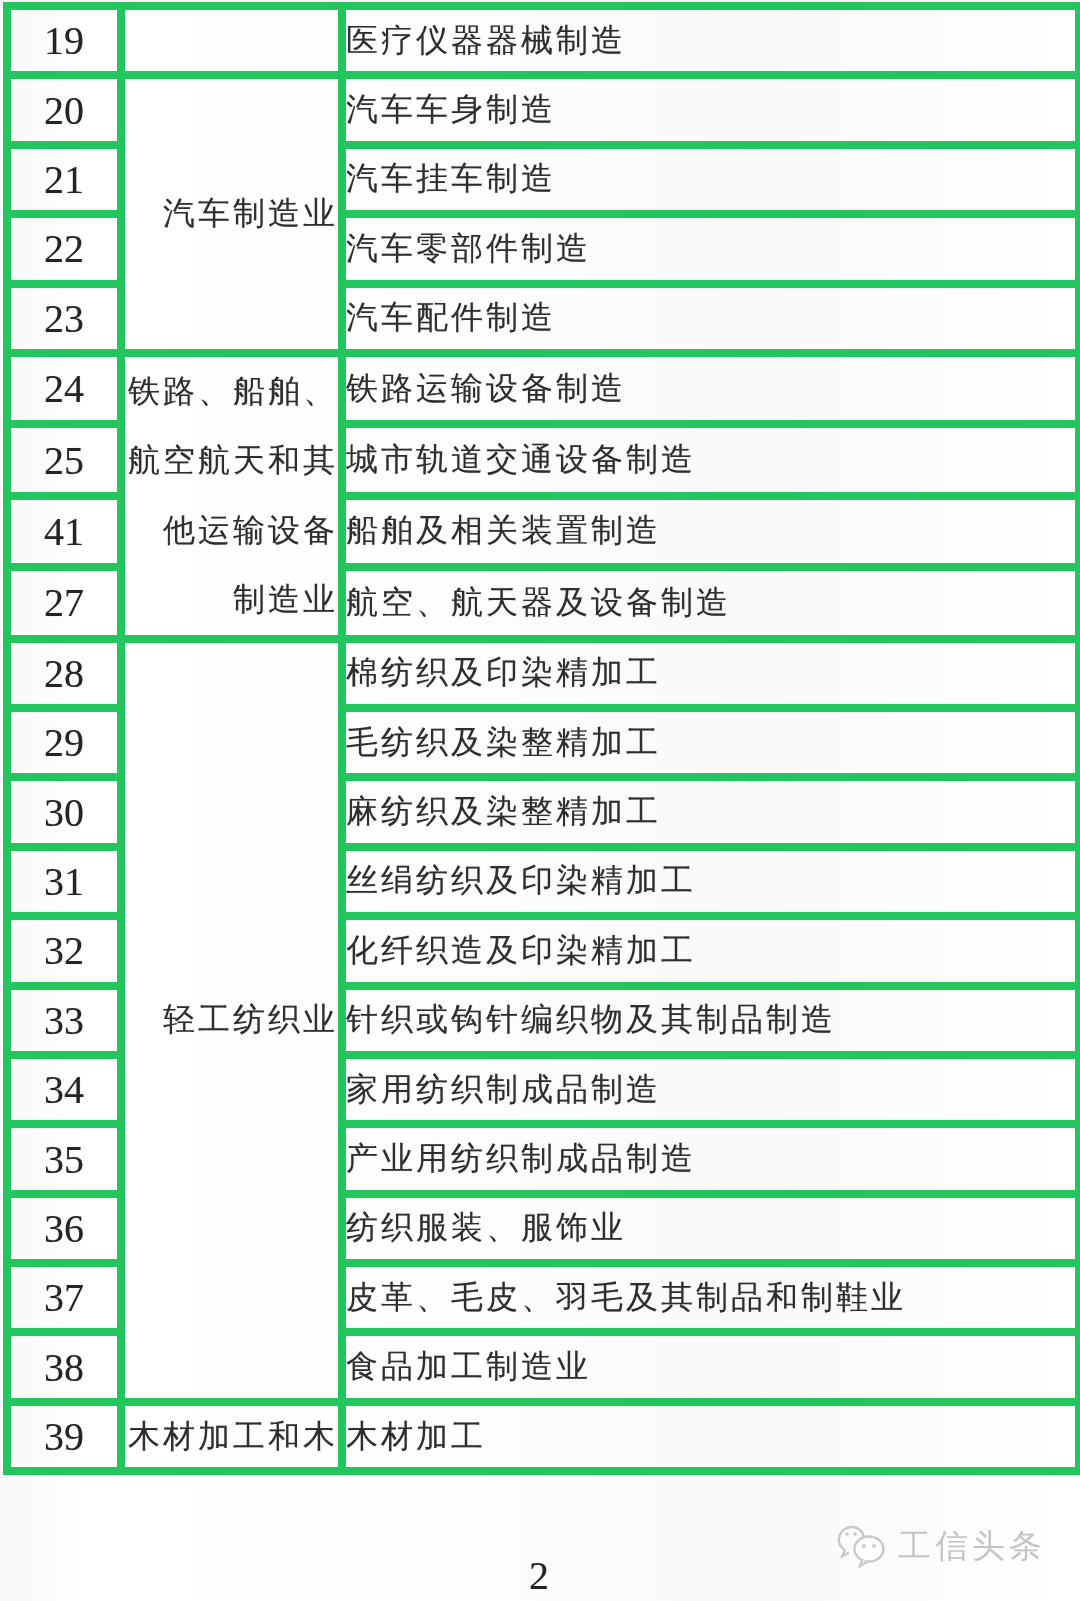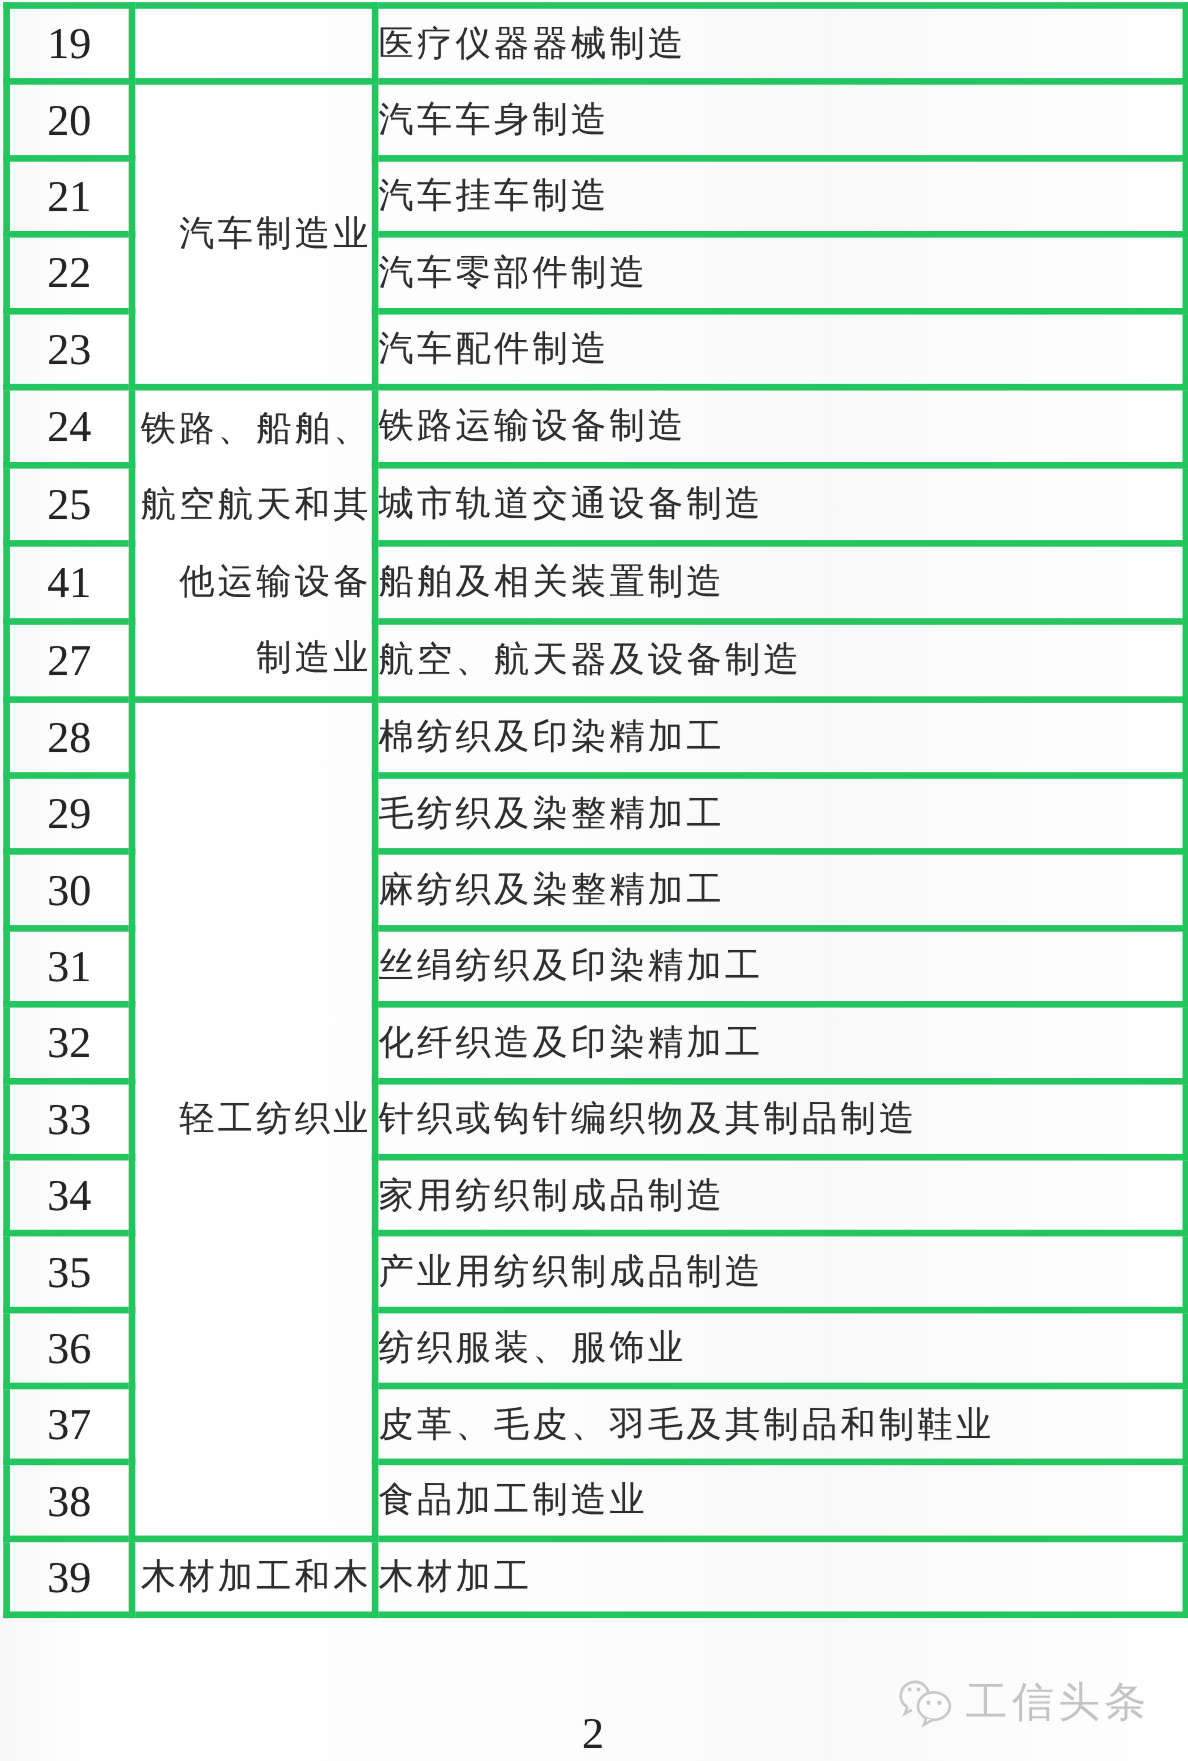--- a/index.html
+++ b/index.html
@@ -20,21 +20,21 @@
   
   .doc-table {
     position: absolute;
     left: 3px;
     top: 2px;
     width: 1072px;
     border-collapse: collapse;
     table-layout: fixed;
   }
   .doc-table td {
-    border: 6px solid #22c55e;
+    border: 8px solid #22c55e;
     padding: 0;
     overflow: hidden;
   }
   .doc-table tr { height: 69.4px; }
 
   .col-num  { width: 114px; }
   .col-cat  { width: 221px; }
   .col-item { width: 737px; }
 
   td.num {
@@ -79,21 +79,21 @@
   .watermark {
     position: absolute;
     top: 1522px;
     right: 34px;
     display: flex;
     align-items: center;
     gap: 8px;
     color: #c6c6c6;
   }
   .watermark .wm-label {
-    font-size: 38px;
+    font-size: 33px;
     letter-spacing: 4px;
     color: #c4c4c4;
   }
 </style>
 </head>
 <body>
 
 <table class="doc-table">
   <colgroup>
     <col class="col-num">

